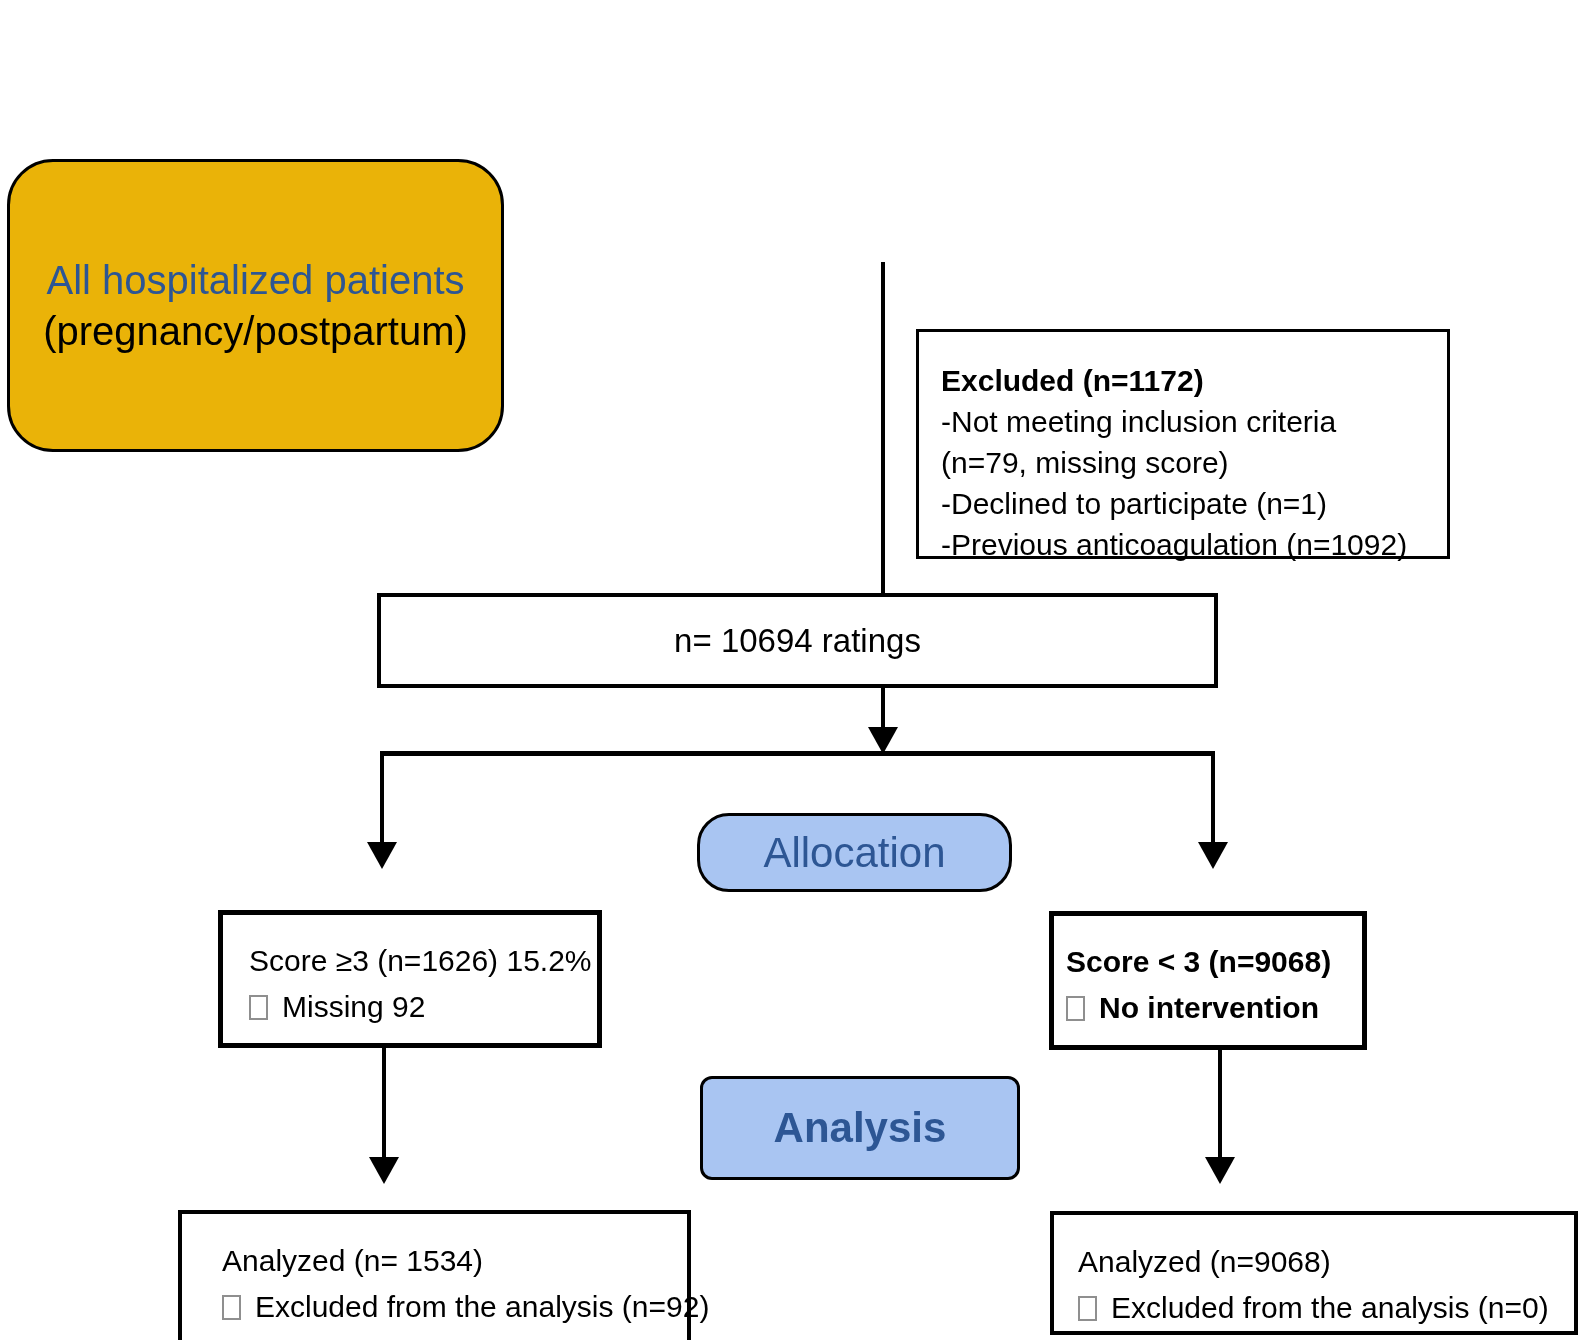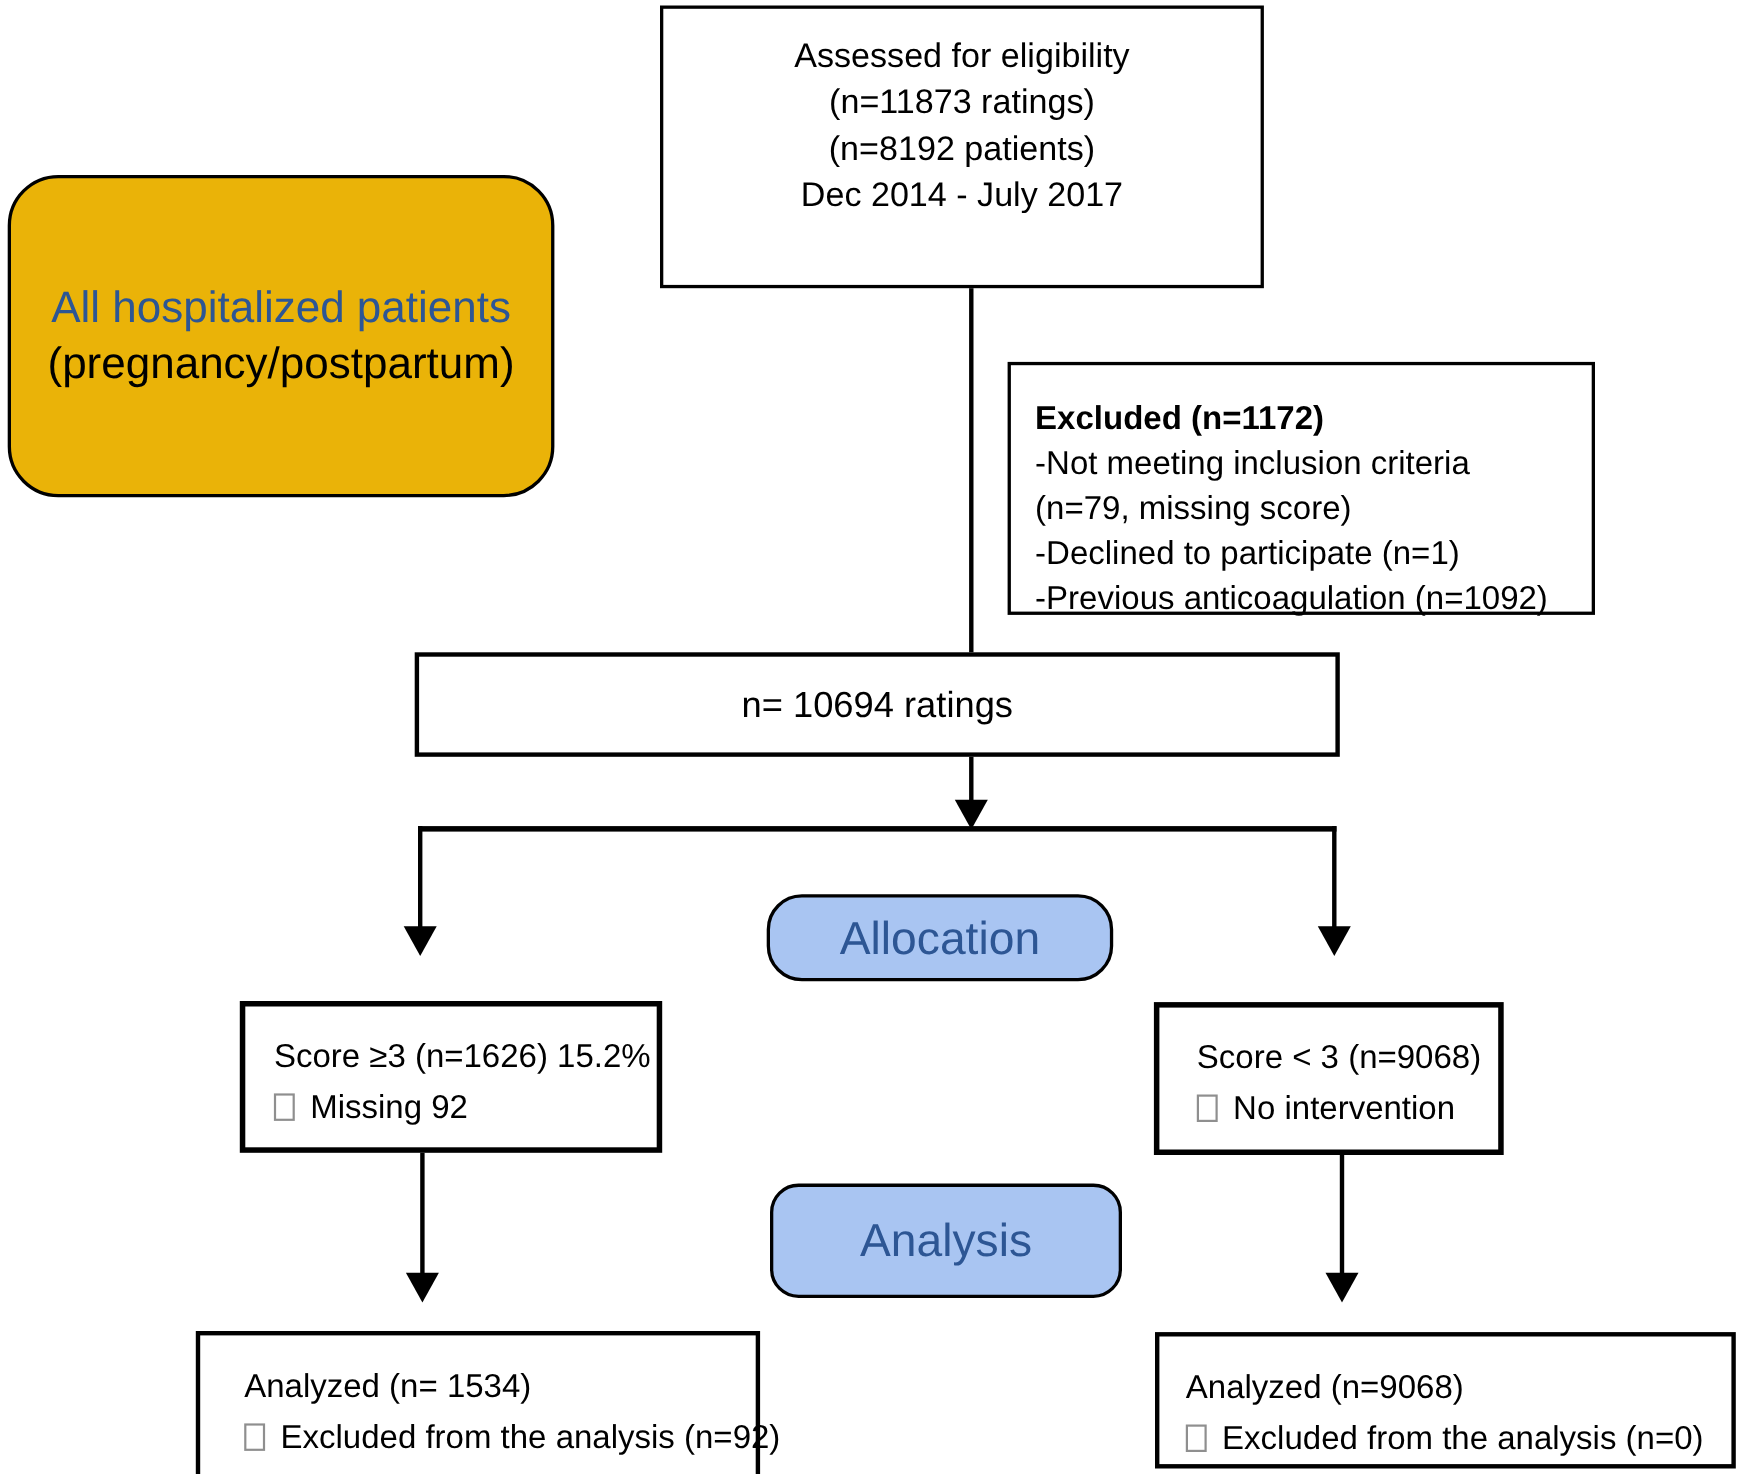--- a/index.html
+++ b/index.html
@@ -60,40 +60,34 @@
     padding:28px 20px 0 22px; text-align:left;margin-top:16px;
   }
   #excluded-box .hdr { font-weight:bold; }
   #ratings-box {
     left:377px; top:593px; width:841px; height:95px;
     border-width:4px;
     display:flex; align-items:center; justify-content:center;
     font-size:33px;
   }
   #allocation-pill { left:697px; top:813px; width:315px; height:79px; border-radius:32px; }
-  #analysis-pill   { left:700px; top:1076px; width:320px; height:104px; border-radius:26px; }
+  #analysis-pill   { left:700px; top:1076px; width:320px; height:104px; border-radius:12px;font-weight:bold; }
   .two-line-box {
     font-size:30px; line-height:46px; white-space:nowrap;
   }
   #score-high-box { left:218px; top:910px;  width:384px; height:138px; border-width:5px; padding:23px 0 0 26px; }
-  #score-low-box  { left:1049px; top:911px; width:318px; height:139px; border-width:5px; padding:23px 0 0 34px; }
+  #score-low-box  { left:1049px; top:911px; width:318px; height:139px; border-width:5px; padding:23px 0 0 12px;font-weight:bold; }
   #analyzed-high-box { left:178px;  top:1210px; width:513px; height:158px; border-width:4px; padding:24px 0 0 40px; }
   #analyzed-low-box  { left:1050px; top:1211px; width:528px; height:124px; border-width:4px; padding:24px 0 0 24px; }
 </style>
 </head>
 <body>
 
 <div id="canvas">
 
-  <div class="box" id="assessed-box">
-    <div>Assessed for eligibility</div>
-    <div>(n=11873 ratings)</div>
-    <div>(n=8192 patients)</div>
-    <div>Dec 2014 - July 2017</div>
-  </div>
 
   <div id="population-box" style="position: absolute; border: 3px solid rgb(0, 0, 0); background: #eab308;">
     <div class="pop-title" style="color: rgb(45, 86, 148);">All hospitalized patients</div>
     <div class="pop-sub">(pregnancy/postpartum)</div>
   </div>
 
   <div class="box" id="excluded-box">
     <div class="hdr">Excluded (n=1172)</div>
     <div>-Not meeting inclusion criteria (n=79, missing score)</div>
     <div>-Declined to participate (n=1)</div>

